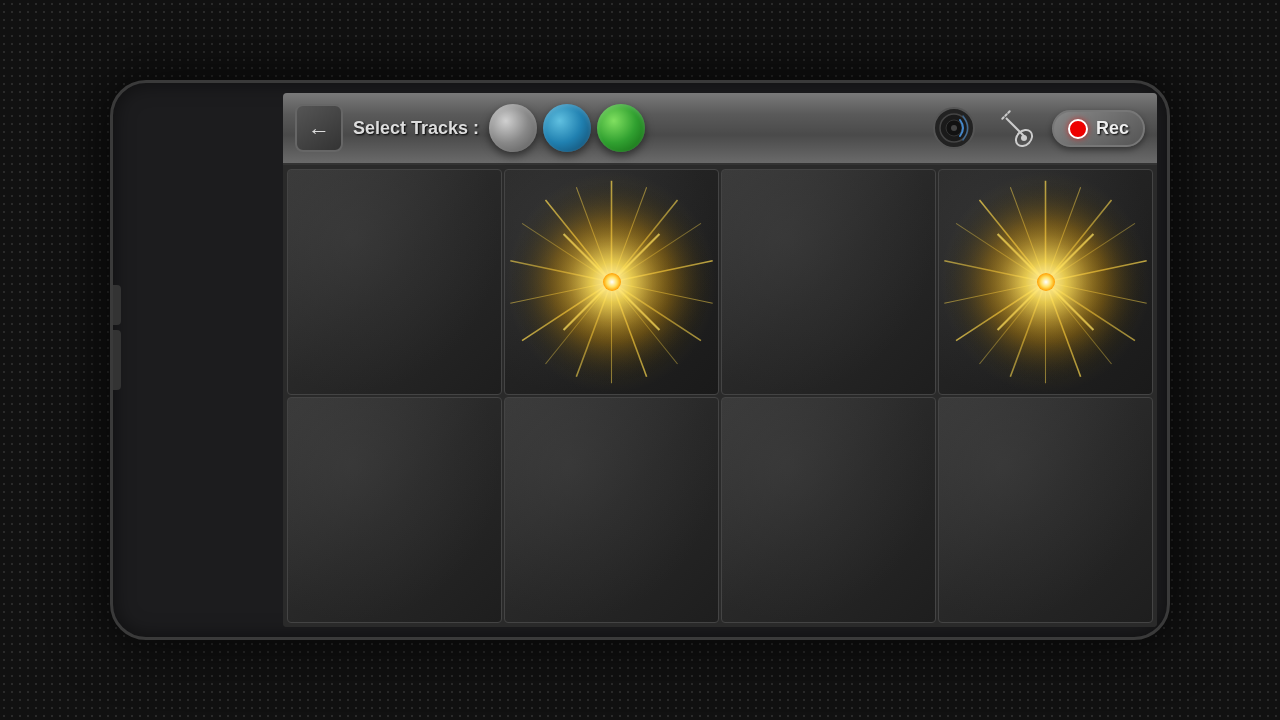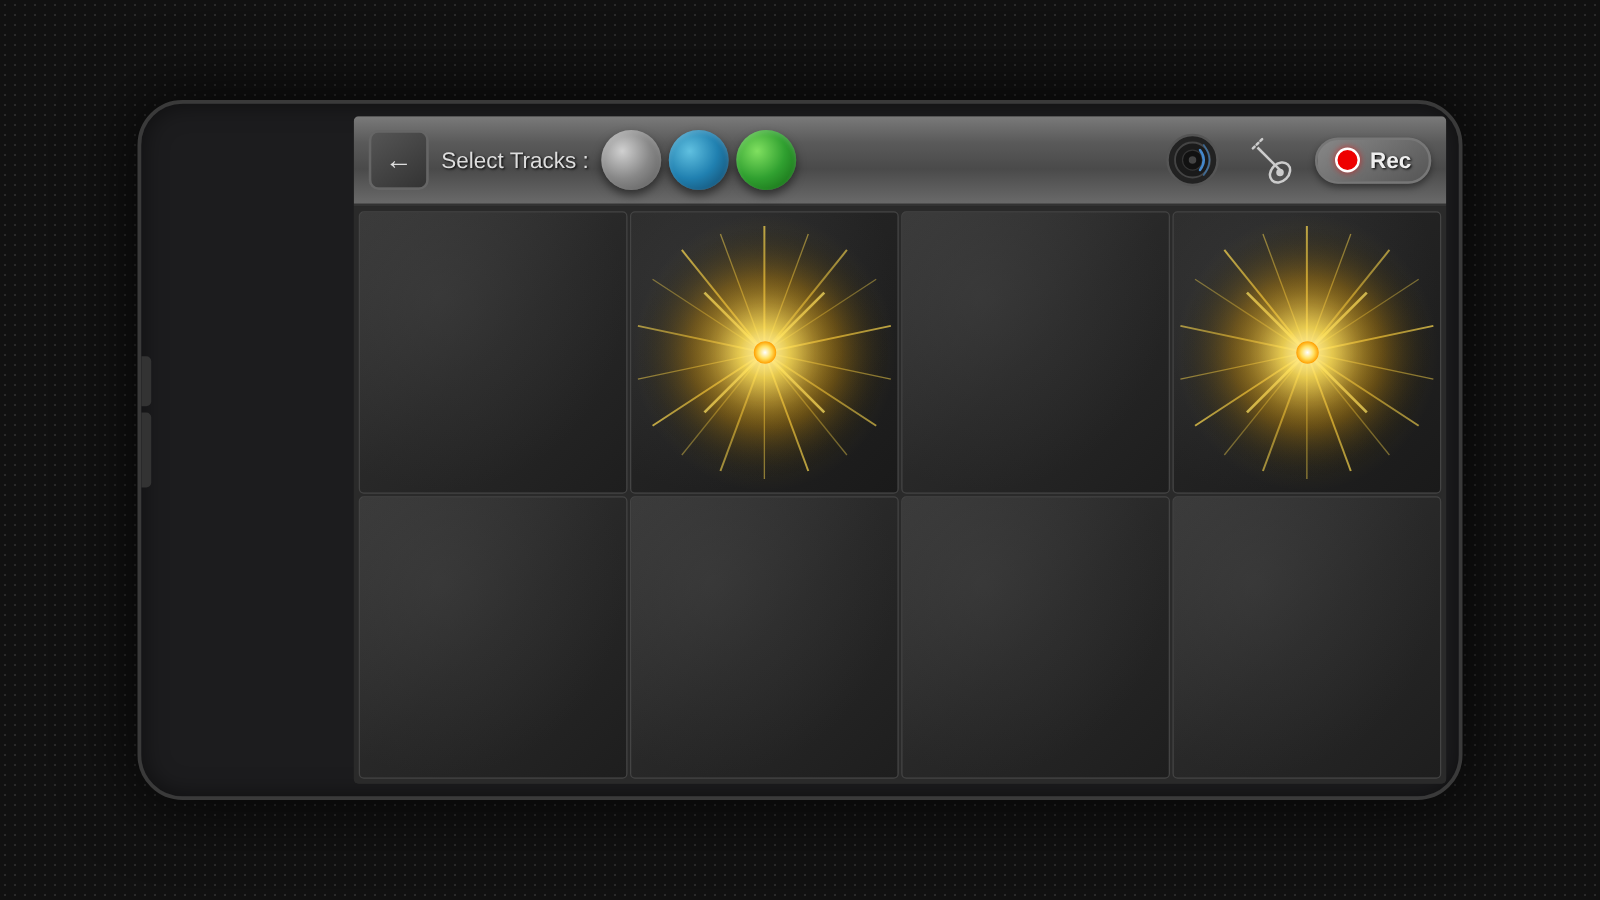--- a/index.html
+++ b/index.html
@@ -68,21 +68,21 @@
 
     .back-arrow {
       color: #ddd;
       font-size: 22px;
       font-weight: bold;
     }
 
     .select-tracks-label {
       color: #ddd;
       font-size: 18px;
-      font-weight: normal;
+      font-weight: bold;
       font-family: Arial, sans-serif;
       flex-shrink: 0;
       text-shadow: 1px 1px 2px #000;
     }
 
     .track-buttons {
       display: flex;
       gap: 6px;
       align-items: center;
     }
@@ -144,21 +144,21 @@
     .guitar-icon-wrap {
       width: 52px;
       height: 52px;
       display: flex;
       align-items: center;
       justify-content: center;
     }
 
     .rec-btn {
       display: flex;
-      align-items: flex-start;
+      align-items: flex-end;
       gap: 8px;
       background: linear-gradient(145deg, #888, #555);
       border: 2px solid #777;
       border-radius: 28px;
       padding: 6px 14px;
       cursor: pointer;
       box-shadow: 0 3px 6px rgba(0,0,0,0.4);
     }
 
     .rec-dot {

